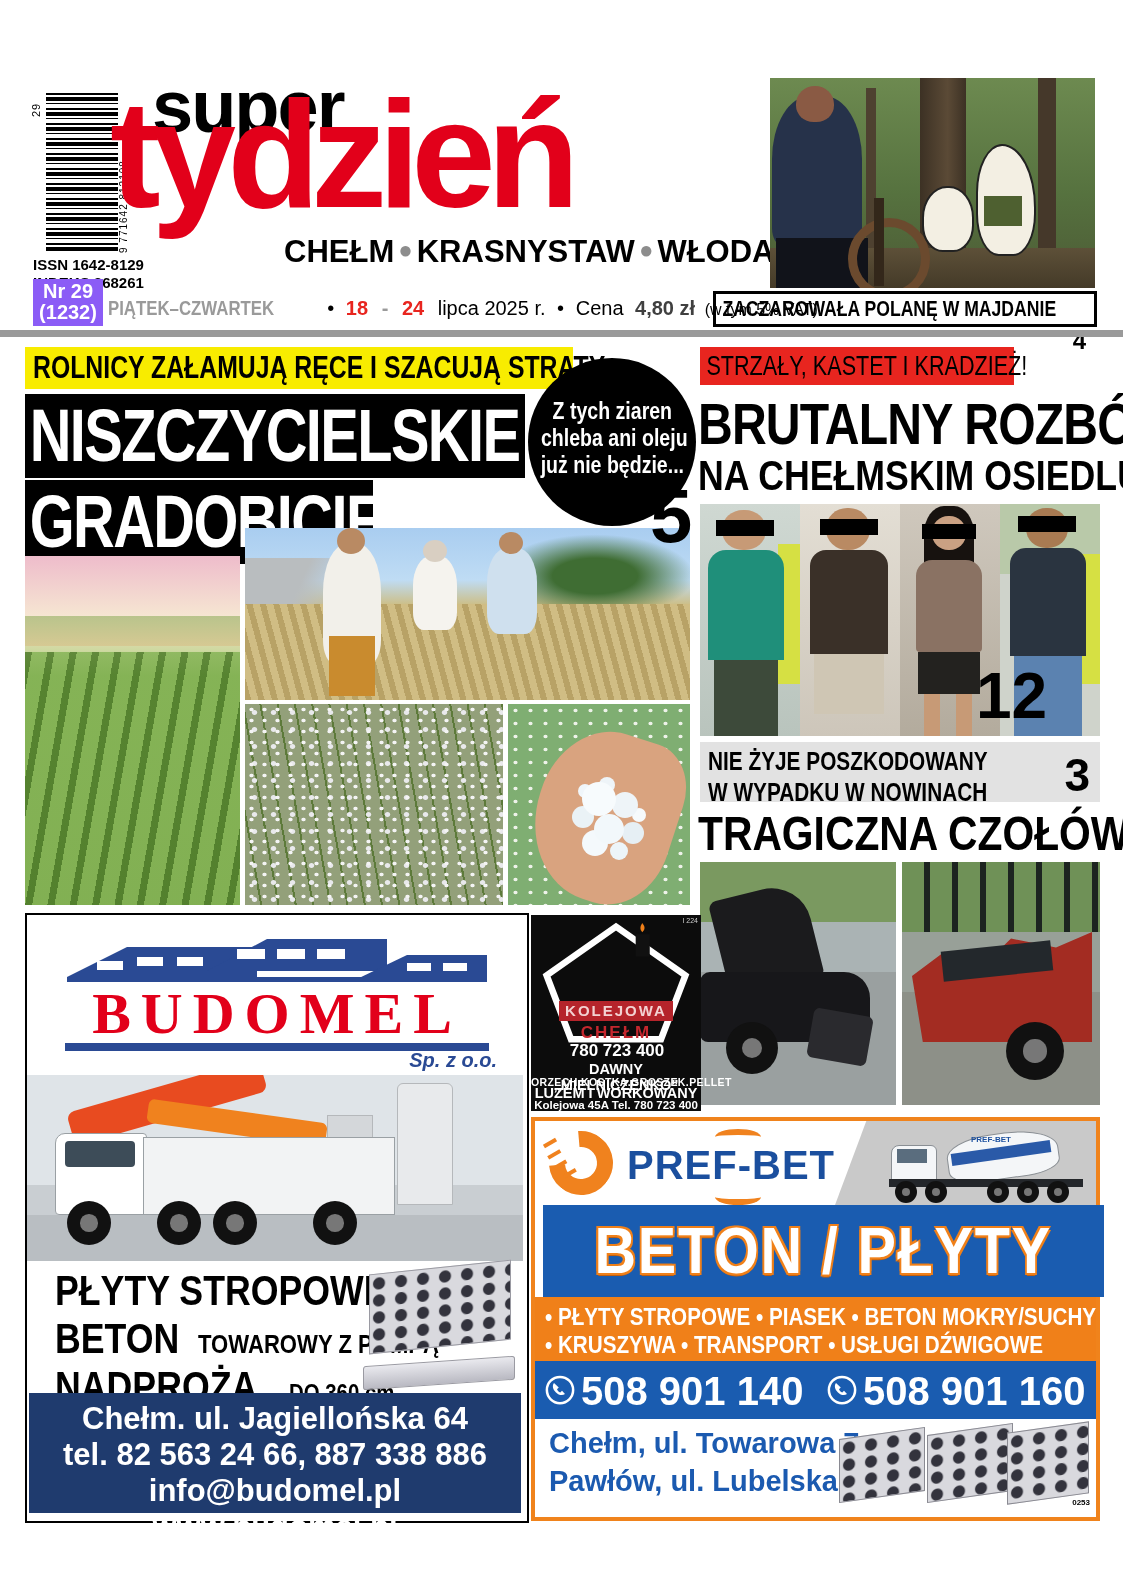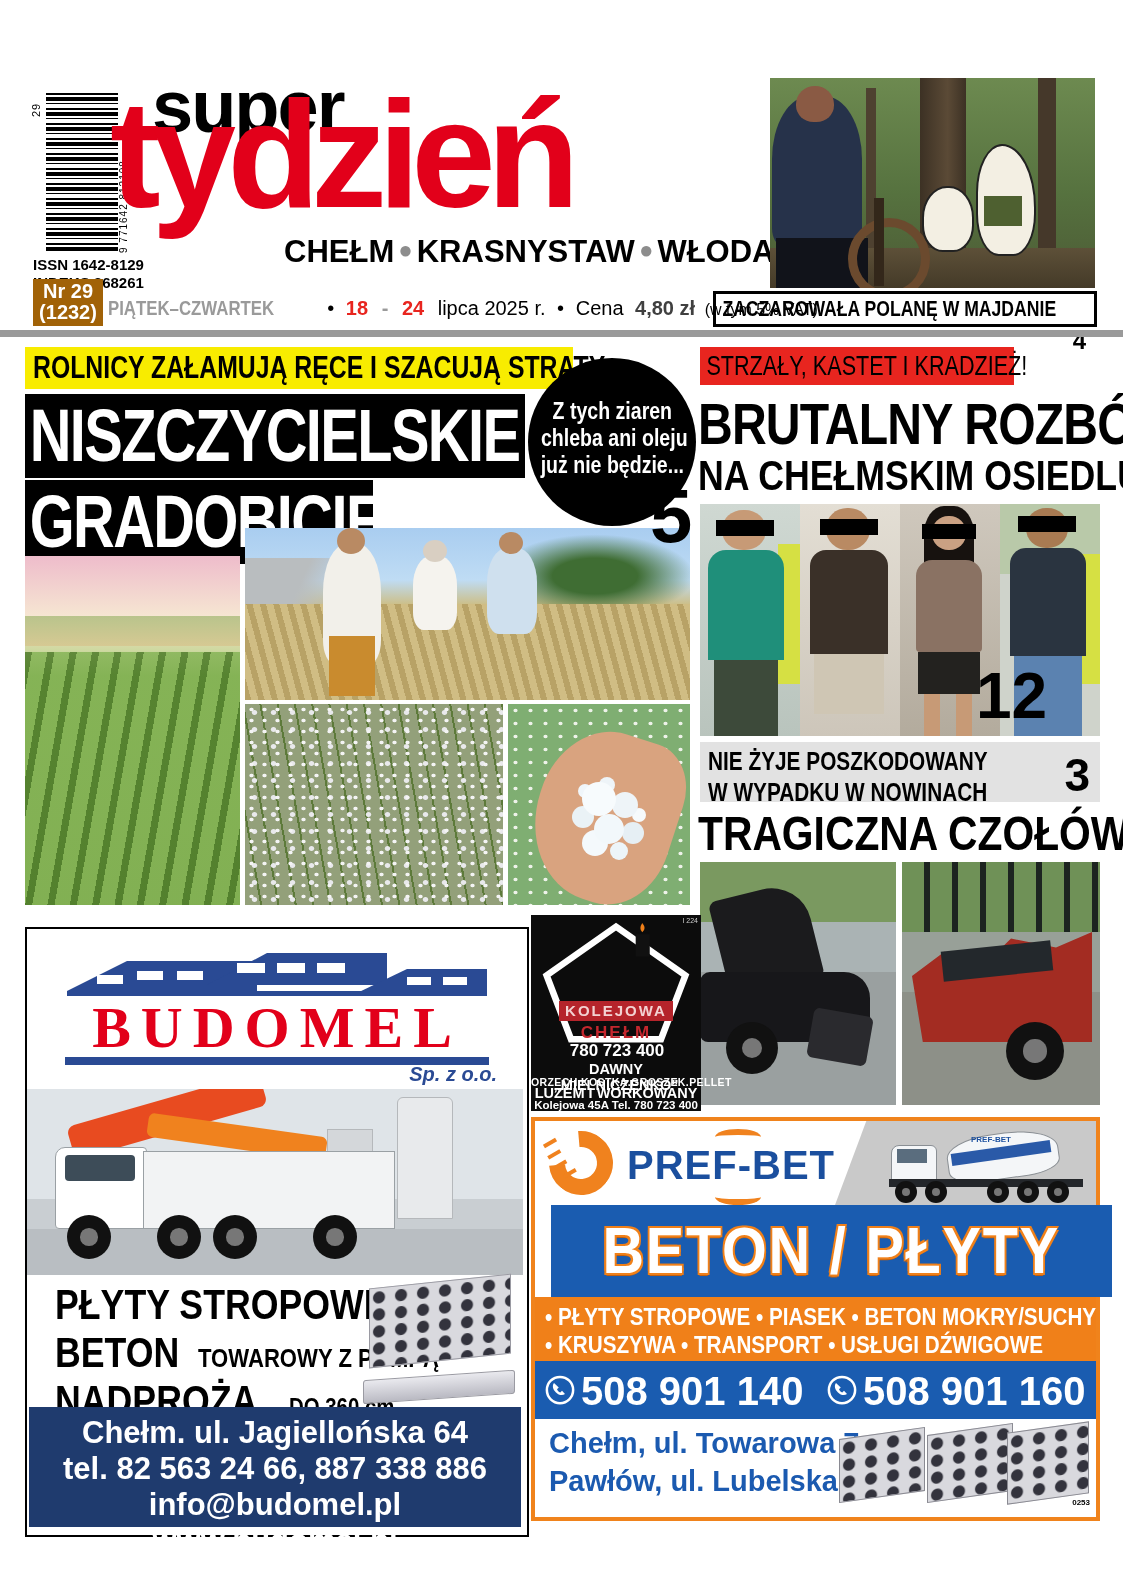--- a/index.html
+++ b/index.html
@@ -10,40 +10,40 @@
   .cxc{display:inline-block;transform:scaleX(.85);transform-origin:center;white-space:nowrap;}
   .b9{font-weight:900;}
   .nowrap{white-space:nowrap;}
 
   
   .super{font-size:74px;font-weight:900;letter-spacing:-2px;}
   .tydzien{font-size:152px;font-weight:900;letter-spacing:-9px;color:#e2001a;line-height:1;}
   .cities{font-size:31px;font-weight:900;letter-spacing:0px;}
   .cities .dot{color:#8d8d8d;font-size:24px;vertical-align:4px;padding:0 4px;}
 
-  .graybox{background:#a16207;color:#fff;text-align:center;}
+  .graybox{background:#8b5cf6;color:#fff;text-align:center;}
   .rule{background:#9a9a9a;}
 
   
   .barcode{background:repeating-linear-gradient(to bottom,#000 0 2px,#fff 2px 4px,#000 4px 8px,#fff 8px 10px,#000 10px 11px,#fff 11px 15px);}
   .vtext{writing-mode:vertical-rl;transform:rotate(180deg);font-size:11px;letter-spacing:1px;}
 
   
   .kicker-y{background:#f8ec00;color:#000;font-weight:900;}
   .kicker-r{background:#e8251f;color:#000000;font-weight:400;}
   .blackbar{background:#000;color:#fff;font-weight:900;}
   .circle{background:#000;border-radius:50%;color:#fff;text-align:center;font-weight:900;}
   .bignum{font-weight:900;color:#000;line-height:1;}
 
   
   .ph{overflow:hidden;}
   .censor{position:absolute;background:#000;}
 
   
-  .bud-border{border:2px solid #000;background:#fff;margin-top:14px;}
+  .bud-border{border:2px solid #000;background:#fff;}
   .bud-brand{font-family:"Liberation Serif",serif;font-weight:700;color:#e2001a;letter-spacing:10px;}
   .bud-navy{background:#1f3b6e;color:#fff;text-align:center;font-weight:700;}
   .slab{background:#d9d9de;background-image:radial-gradient(circle at 9px 9px,#33333d 5.5px,transparent 6.5px);background-size:22px 17px;}
 
   
   .opal{background:#0c0c0c;color:#fff;text-align:center;}
 
   
   .pref-border{border:4px solid #f0831c;background:#fff;}
   .pref-blue{background:#1a5cb0;}
@@ -304,21 +304,21 @@
         <div class="abs" style="left:10px;top:18px;width:30px;height:14px;background:#5a6d7e;"></div>
         <div class="abs" style="left:2px;top:48px;width:194px;height:8px;background:#23262a;"></div>
         <div class="wheel" style="left:8px;top:50px;width:22px;height:22px;"></div>
         <div class="wheel" style="left:38px;top:50px;width:22px;height:22px;"></div>
         <div class="wheel" style="left:100px;top:50px;width:22px;height:22px;"></div>
         <div class="wheel" style="left:130px;top:50px;width:22px;height:22px;"></div>
         <div class="wheel" style="left:160px;top:50px;width:22px;height:22px;"></div>
       </div>
     </div>
 
-    <div class="abs pref-blue" style="left:16px;top:84px;width:561px;height:92px;text-align:center;">
+    <div class="abs pref-blue" style="left:8px;top:84px;width:561px;height:92px;text-align:center;">
       <span class="outline-orange b9" style="display:inline-block;font-size:64px;line-height:92px;letter-spacing:2px;transform:scaleX(.9);">BETON / PŁYTY</span>
     </div>
 
     <div class="abs pref-orange" style="left:0;top:176px;width:561px;height:64px;color:#fff;">
       <div class="cx b9" style="font-size:24px;margin:6px 0 0 10px;transform:scaleX(.86);">• PŁYTY STROPOWE • PIASEK • BETON MOKRY/SUCHY</div>
       <div class="cx b9" style="font-size:24px;margin-left:10px;transform:scaleX(.86);">• KRUSZYWA • TRANSPORT • USŁUGI DŹWIGOWE</div>
     </div>
 
     <div class="abs pref-blue" style="left:0;top:240px;width:561px;height:58px;color:#fff;">
       <svg class="abs" style="left:10px;top:14px;" width="30" height="30" viewBox="0 0 24 24">

